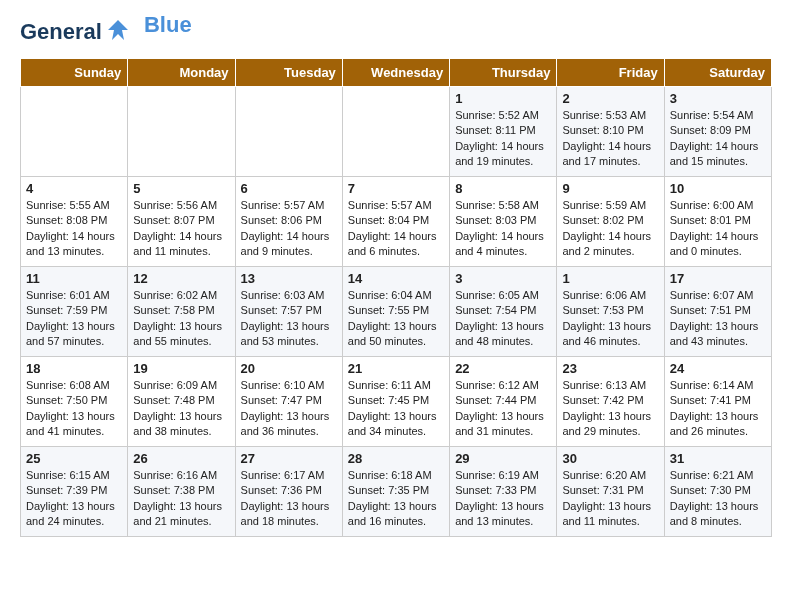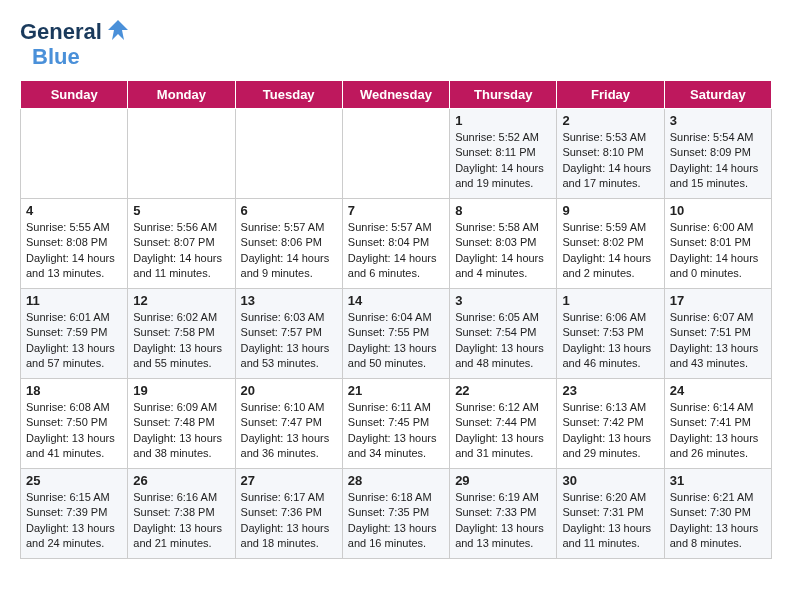--- a/index.html
+++ b/index.html
@@ -11,44 +11,44 @@
       padding: 16px 20px 16px 20px;
     }
     .header-area {
       display: flex;
       justify-content: space-between;
       align-items: flex-start;
       margin-bottom: 10px;
     }
     .logo {
       display: flex;
-      flex-direction: column;
+      flex-direction: row;
       align-items: flex-start;
     }
     .title-area {
       text-align: right;
     }
     .month-title {
       font-size: 36px;
       font-weight: normal;
       color: #222;
     }
     .location-title {
       font-size: 15px;
       color: #333;
     }
     .calendar-table {
       width: 100%;
       border-collapse: collapse;
       table-layout: fixed;
     }
     .calendar-table thead th {
-      background-color: #be185d;
+      background-color: #a16207;
       color: #fff;
-      text-align: center;
+      text-align: right;
       padding: 6px 6px;
       font-size: 13px;
       font-weight: bold;
       border: 1px solid #fff;
     }
     .calendar-table tbody td {
       border: 1px solid #ccc;
       vertical-align: top;
       padding: 4px 5px;
       height: 90px;

